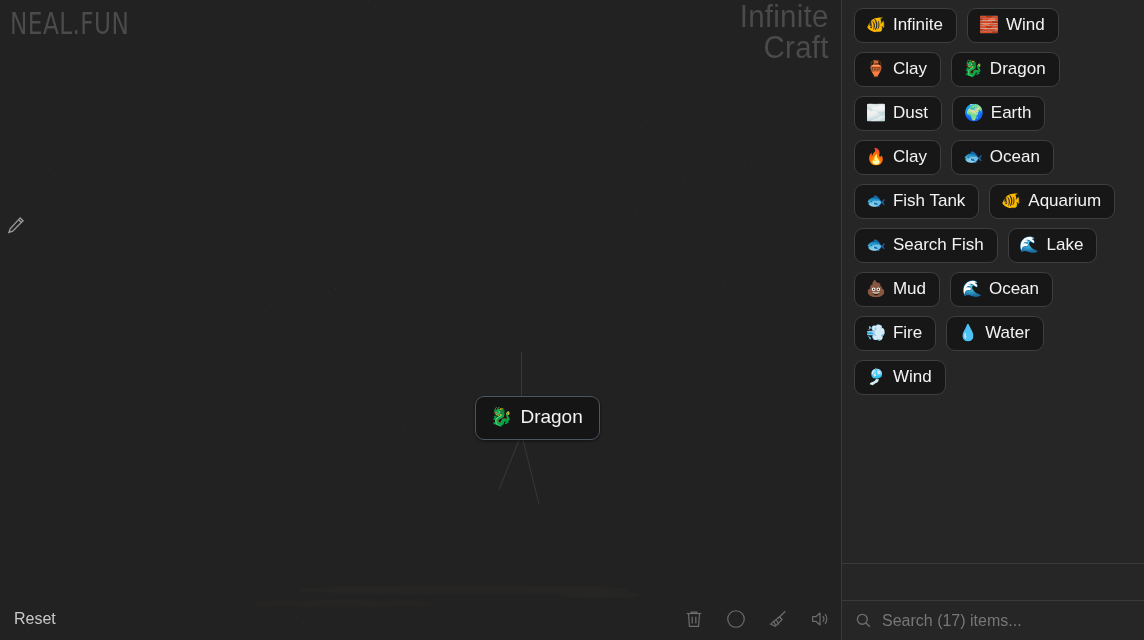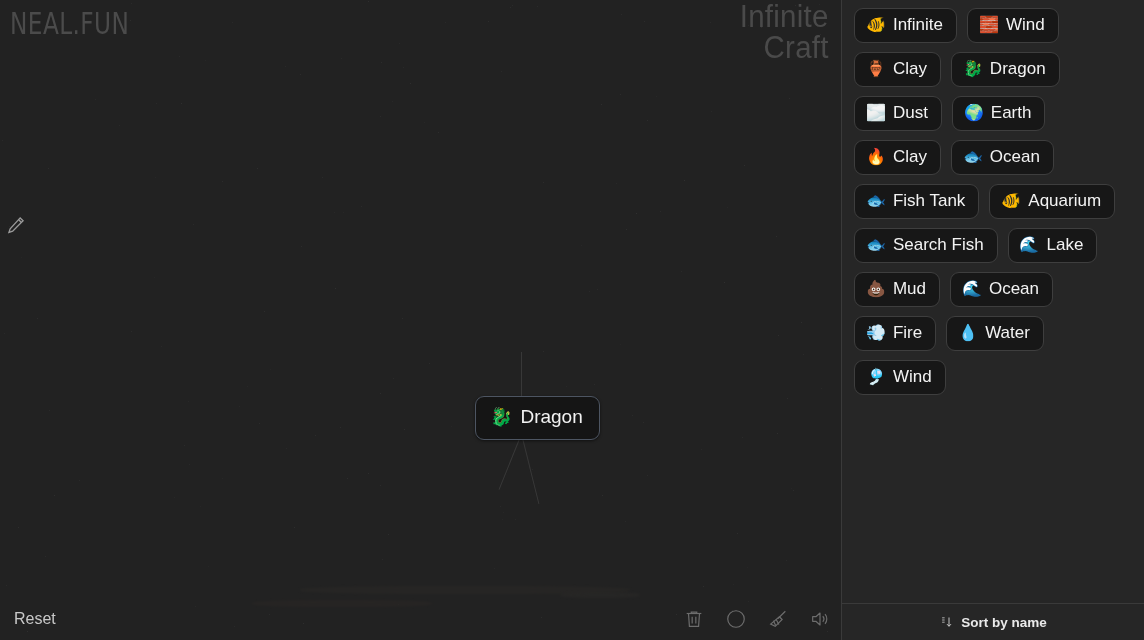--- a/index.html
+++ b/index.html
@@ -492,26 +492,25 @@
           <span class="emoji">💧</span>
           <span>Water</span>
         </div>
         <div class="chip">
           <span class="emoji">🎐</span>
           <span>Wind</span>
         </div>
       </div>
 
     <div class="side-footer">
-      <div class="fbtn">
-        <span>
-          <svg viewBox="0 0 24 24" width="15" height="15" fill="none" stroke="#cfcfcf" stroke-width="1.5">
-            <path d="M5 4.5h4M5 8h4M5 11.5h4" stroke-width="1.3"></path>
-            <path d="M16 4v14"></path>
-              <path d="M12.8 14.6L16 18l3.2-3.4"></path>
-          </svg>
-        </span>
-        <span>Sort by name</span>
-      </div>
     </div>
 
+    <div class="search-bar">
+      <span>
+        <svg viewBox="0 0 24 24" width="19" height="19" fill="none" stroke="#6f6f6f" stroke-width="1.7">
+          <circle cx="10.5" cy="10.5" r="6.2"></circle>
+          <path d="M15.2 15.2L20 20"></path>
+        </svg>
+      </span>
+      <input type="text" placeholder="Search (17) items..." style="">
+    </div>
   </div>
 </div>
 
 </body></html>

